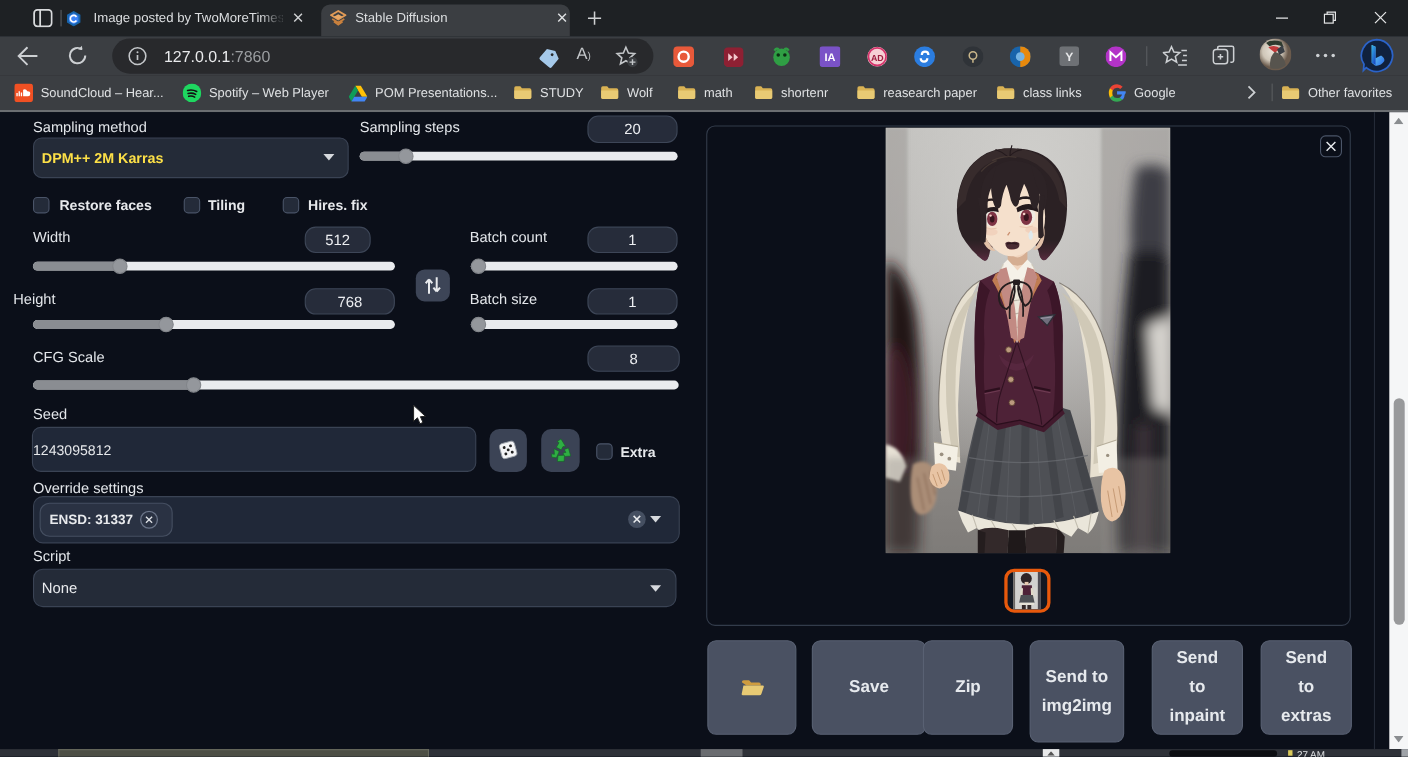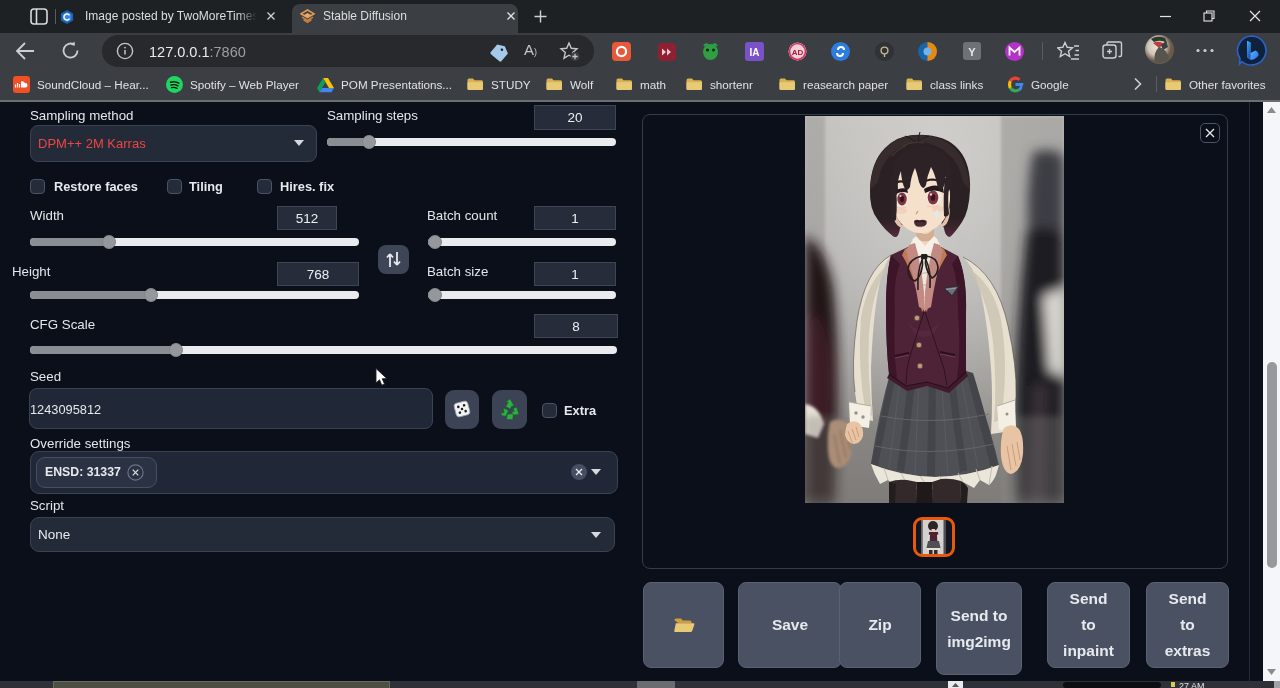--- a/index.html
+++ b/index.html
@@ -11,21 +11,21 @@
 #bookmarks{position:absolute;left:0;top:69px;width:1280px;height:31px;background:#3b3e42}
 #pagesep{position:absolute;left:0;top:100px;width:1280px;height:2px;background:#6b6e71}
 .tabtxt{position:absolute;font-size:12px;color:#dcdee0;line-height:14px;white-space:nowrap}
 .bmtxt{font-size:11.7px;color:#dfe1e3;white-space:nowrap}
 .bmitem{position:absolute;top:7px;height:17px;display:flex;align-items:center}
 .bmitem svg{margin-right:7px}
 
 #page{position:absolute;left:0;top:102px;width:1263px;height:579px;background:#0b0f19}
 .lbl{position:absolute;font-size:13.3px;color:#e3e6ea;white-space:nowrap}
 .ibox{position:absolute;background:#242b38;border:1px solid #3a4354;border-radius:8px}
-.numbox{position:absolute;background:#262c3a;border:1px solid #3d4657;border-radius:0;color:#eceef1;font-size:13.5px;text-align:center;display:flex;align-items:center;justify-content:center}
+.numbox{position:absolute;background:#262c3a;border:1px solid #3d4657;border-radius:10px;color:#eceef1;font-size:13.5px;text-align:center;display:flex;align-items:center;justify-content:center}
 .track{position:absolute;height:8px;border-radius:4px;background:#e9ebee}
 .fill{position:absolute;height:8px;border-radius:4px;background:#8a8d92}
 .handle{position:absolute;width:14px;height:14px;border-radius:50%;background:#94979c;border:1px solid #83868b}
 .cb{position:absolute;width:15px;height:15px;background:#242b39;border:1px solid #4a5468;border-radius:4px}
 .cblbl{position:absolute;font-size:12.8px;font-weight:700;color:#e6e8eb;white-space:nowrap}
 .caret{position:absolute;width:0;height:0;border-left:5px solid transparent;border-right:5px solid transparent;border-top:6px solid #d6d9dd}
 .btn{position:absolute;background:#4a5162;border:1px solid #596173;border-radius:8px;color:#e6e9ed;font-size:15.5px;font-weight:700;display:flex;align-items:center;justify-content:center;text-align:center;line-height:26px}
 </style></head>
 <body>
 <div id="root">
@@ -295,21 +295,21 @@
         </svg>
         <span class="bmtxt">Other favorites</span>
       </div>
 </div>
 <div id="pagesep"></div>
 
 <div id="page"></div>
 <div id="leftcol">
   <div class="lbl" style="left:30px;top:108px">Sampling method</div>
   <div class="ibox" style="left:30px;top:125px;width:287px;height:37px"></div>
-  <div class="abs" style="left:38px;top:136px;font-size:13px;font-weight:400;color:#ef4444">DPM++ 2M Karras</div>
+  <div class="abs" style="left:38px;top:136px;font-size:13px;font-weight:700;color:#fde047">DPM++ 2M Karras</div>
   <div class="caret" style="left:294px;top:140px"></div>
   <div class="lbl" style="left:327px;top:108px">Sampling steps</div>
   <div class="numbox" style="left:534px;top:105px;width:82px;height:25px">20</div>
   <div class="track" style="left:327px;top:138px;width:289px"></div>
   <div class="fill" style="left:327px;top:138px;width:42px"></div>
   <div class="handle" style="left:362px;top:135px"></div>
 
   <div class="cb" style="left:30px;top:179px"></div>
       <div class="cblbl" style="left:54px;top:179px">Restore faces</div>
   <div class="cb" style="left:167px;top:179px"></div>

